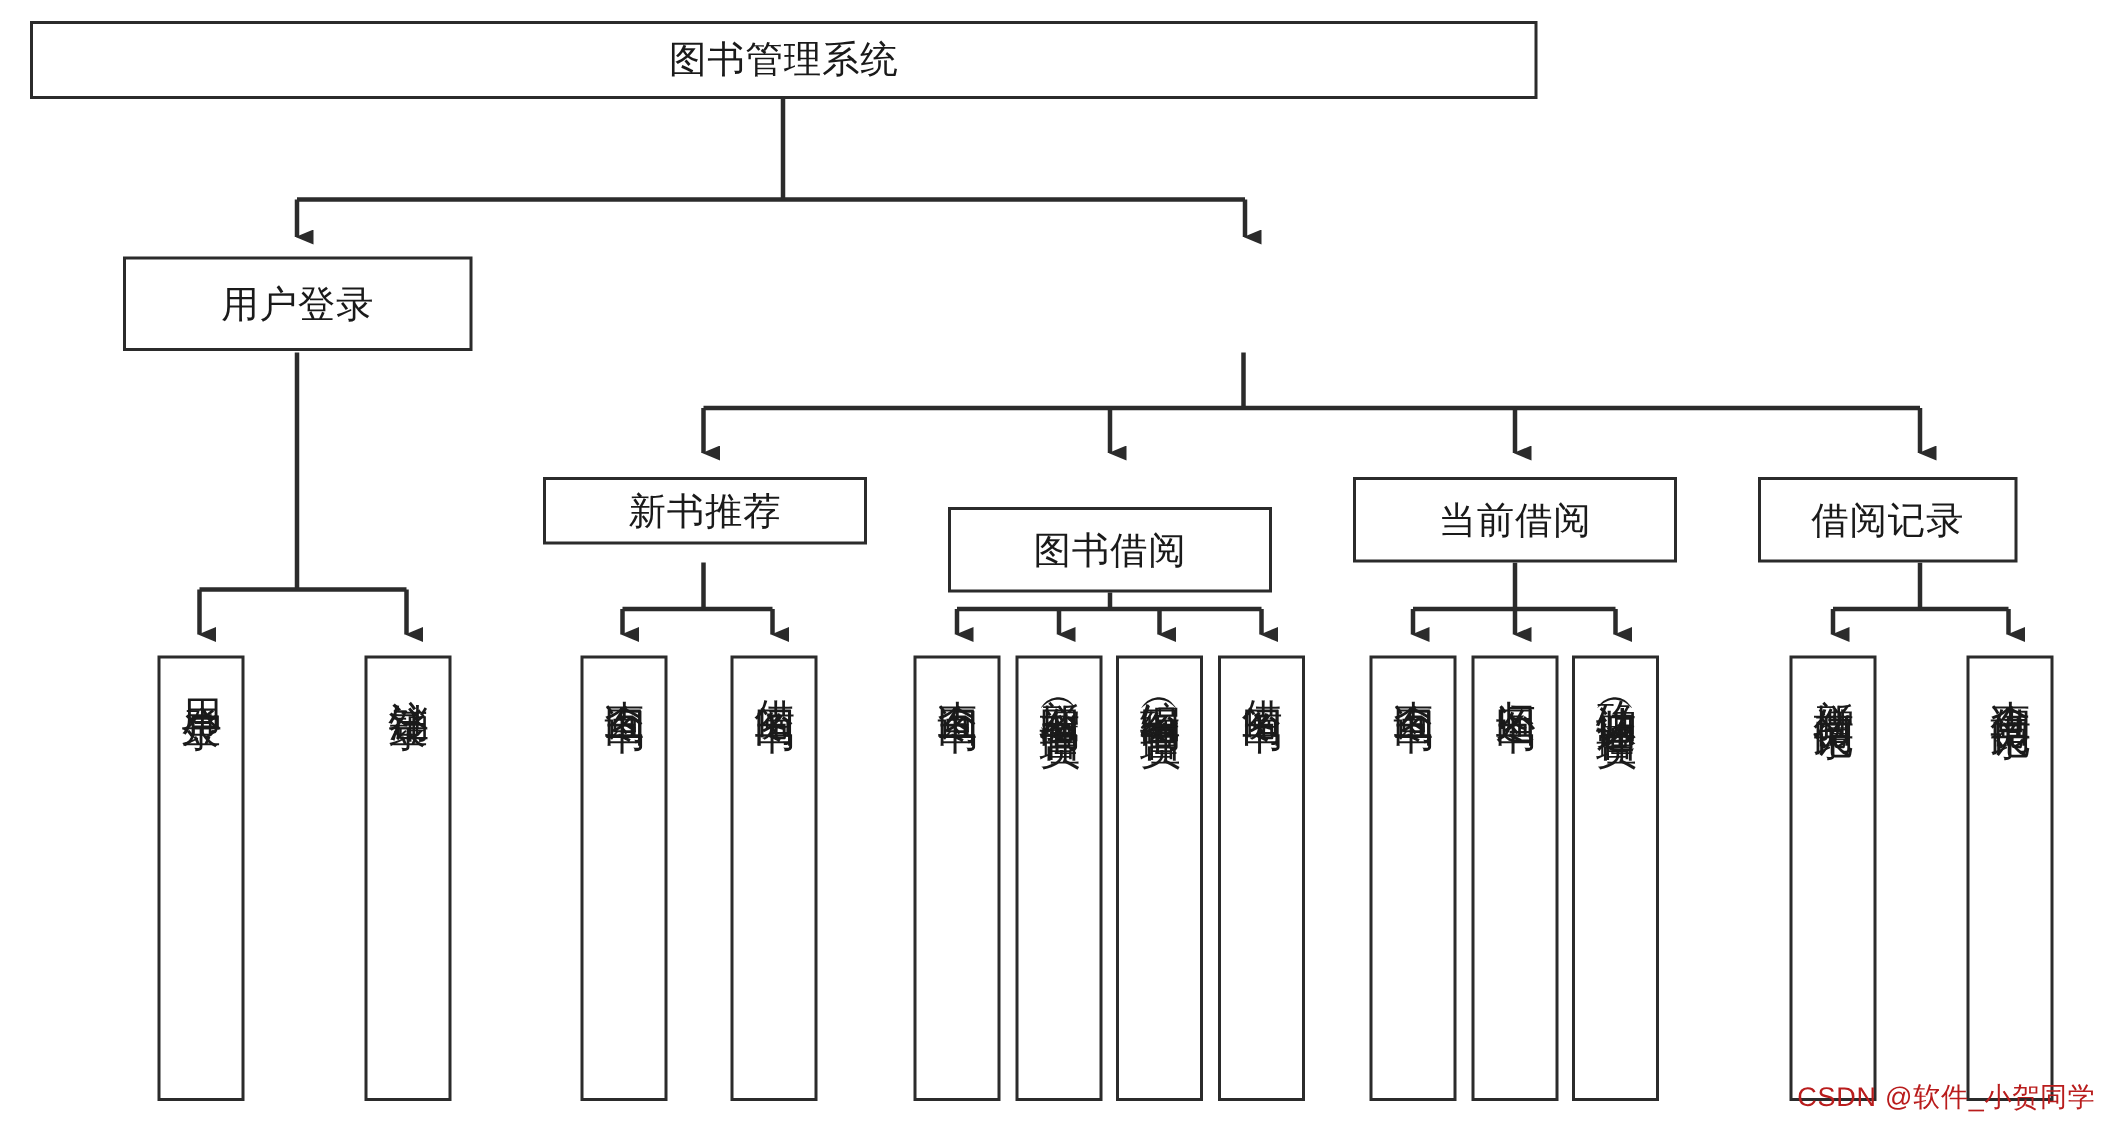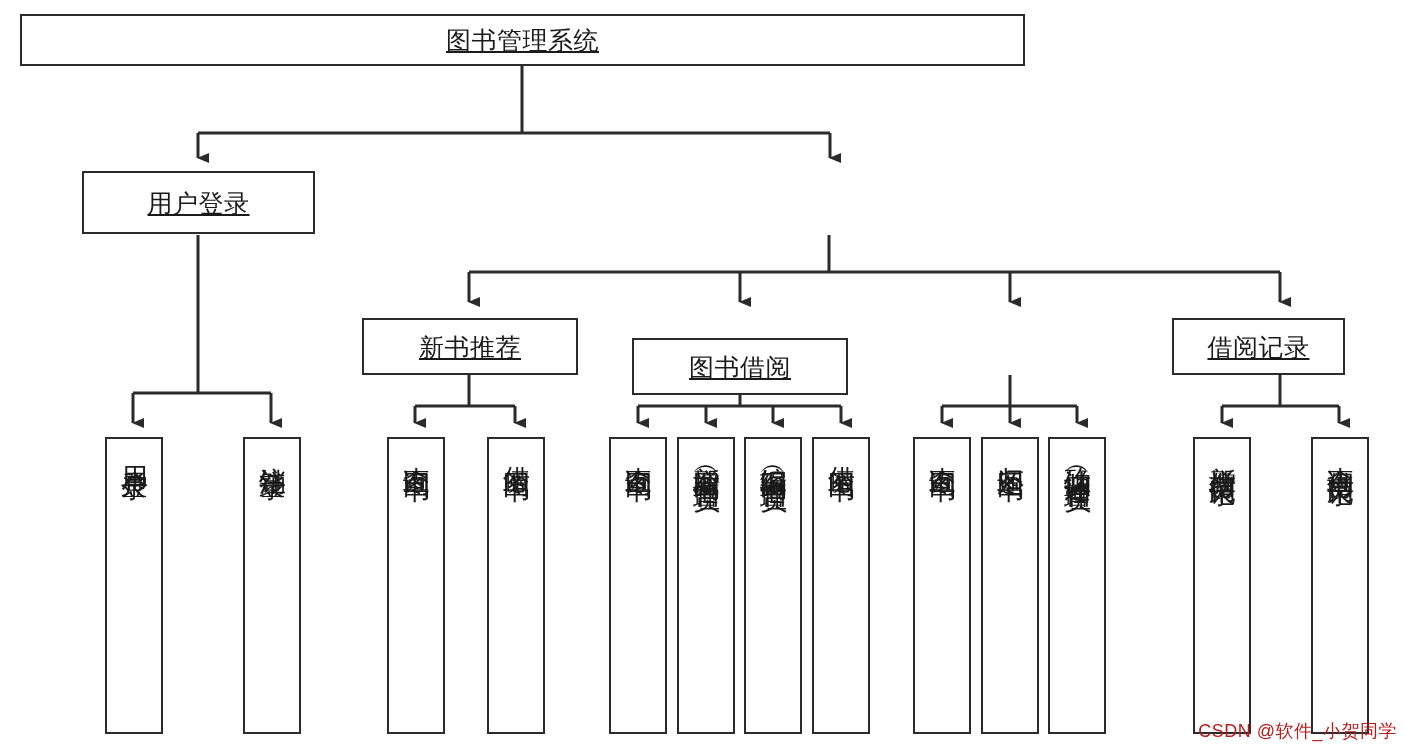--- a/index.html
+++ b/index.html
@@ -38,21 +38,20 @@
   }
   .node .lbl {
     display: block;
     white-space: nowrap;
     line-height: 1.12;
     letter-spacing: 0.5px;
   }
   
   .node.horiz .lbl {
     font-size: 25px;
-    text-decoration: underline;
   }
   
   .node.vert {
     align-items: flex-start;
     justify-content: center;
     padding-top: 6px;
   }
   .node.vert .lbl {
     writing-mode: vertical-rl;
     text-orientation: upright;
@@ -128,25 +127,28 @@
   </svg>
 
   <div class="node horiz" style="left:20px; top:14px; width:1005px; height:52px;">
     <span class="lbl">图书管理系统</span>
   </div>
 
   <div class="node horiz" style="left:82px; top:171px; width:233px; height:63px;">
     <span class="lbl">用户登录</span>
   </div>
 
-  <div class="node horiz" style="left:362px; top:318px; width:216px; height:57px;">
+  <div class="node horiz" style="left:362px; top:318px; width:216px; height:45px;">
     <span class="lbl">新书推荐</span>
   </div>
   <div class="node horiz" style="left:632px; top:318px; width:216px; height:57px;margin-top:20px;">
     <span class="lbl">图书借阅</span>
+  </div>
+  <div class="node horiz" style="left:902px; top:318px; width:216px; height:57px;">
+    <span class="lbl">当前借阅</span>
   </div>
   <div class="node horiz" style="left:1172px; top:318px; width:173px; height:57px;justify-content:center;">
     <span class="lbl">借阅记录</span>
   </div>
 
   <div class="node vert" style="left:105px; top:437px; width:58px; height:297px;">
     <span class="lbl">用户登录</span>
   </div>
   <div class="node vert" style="left:243px; top:437px; width:58px; height:297px;">
     <span class="lbl">注销登录</span>

